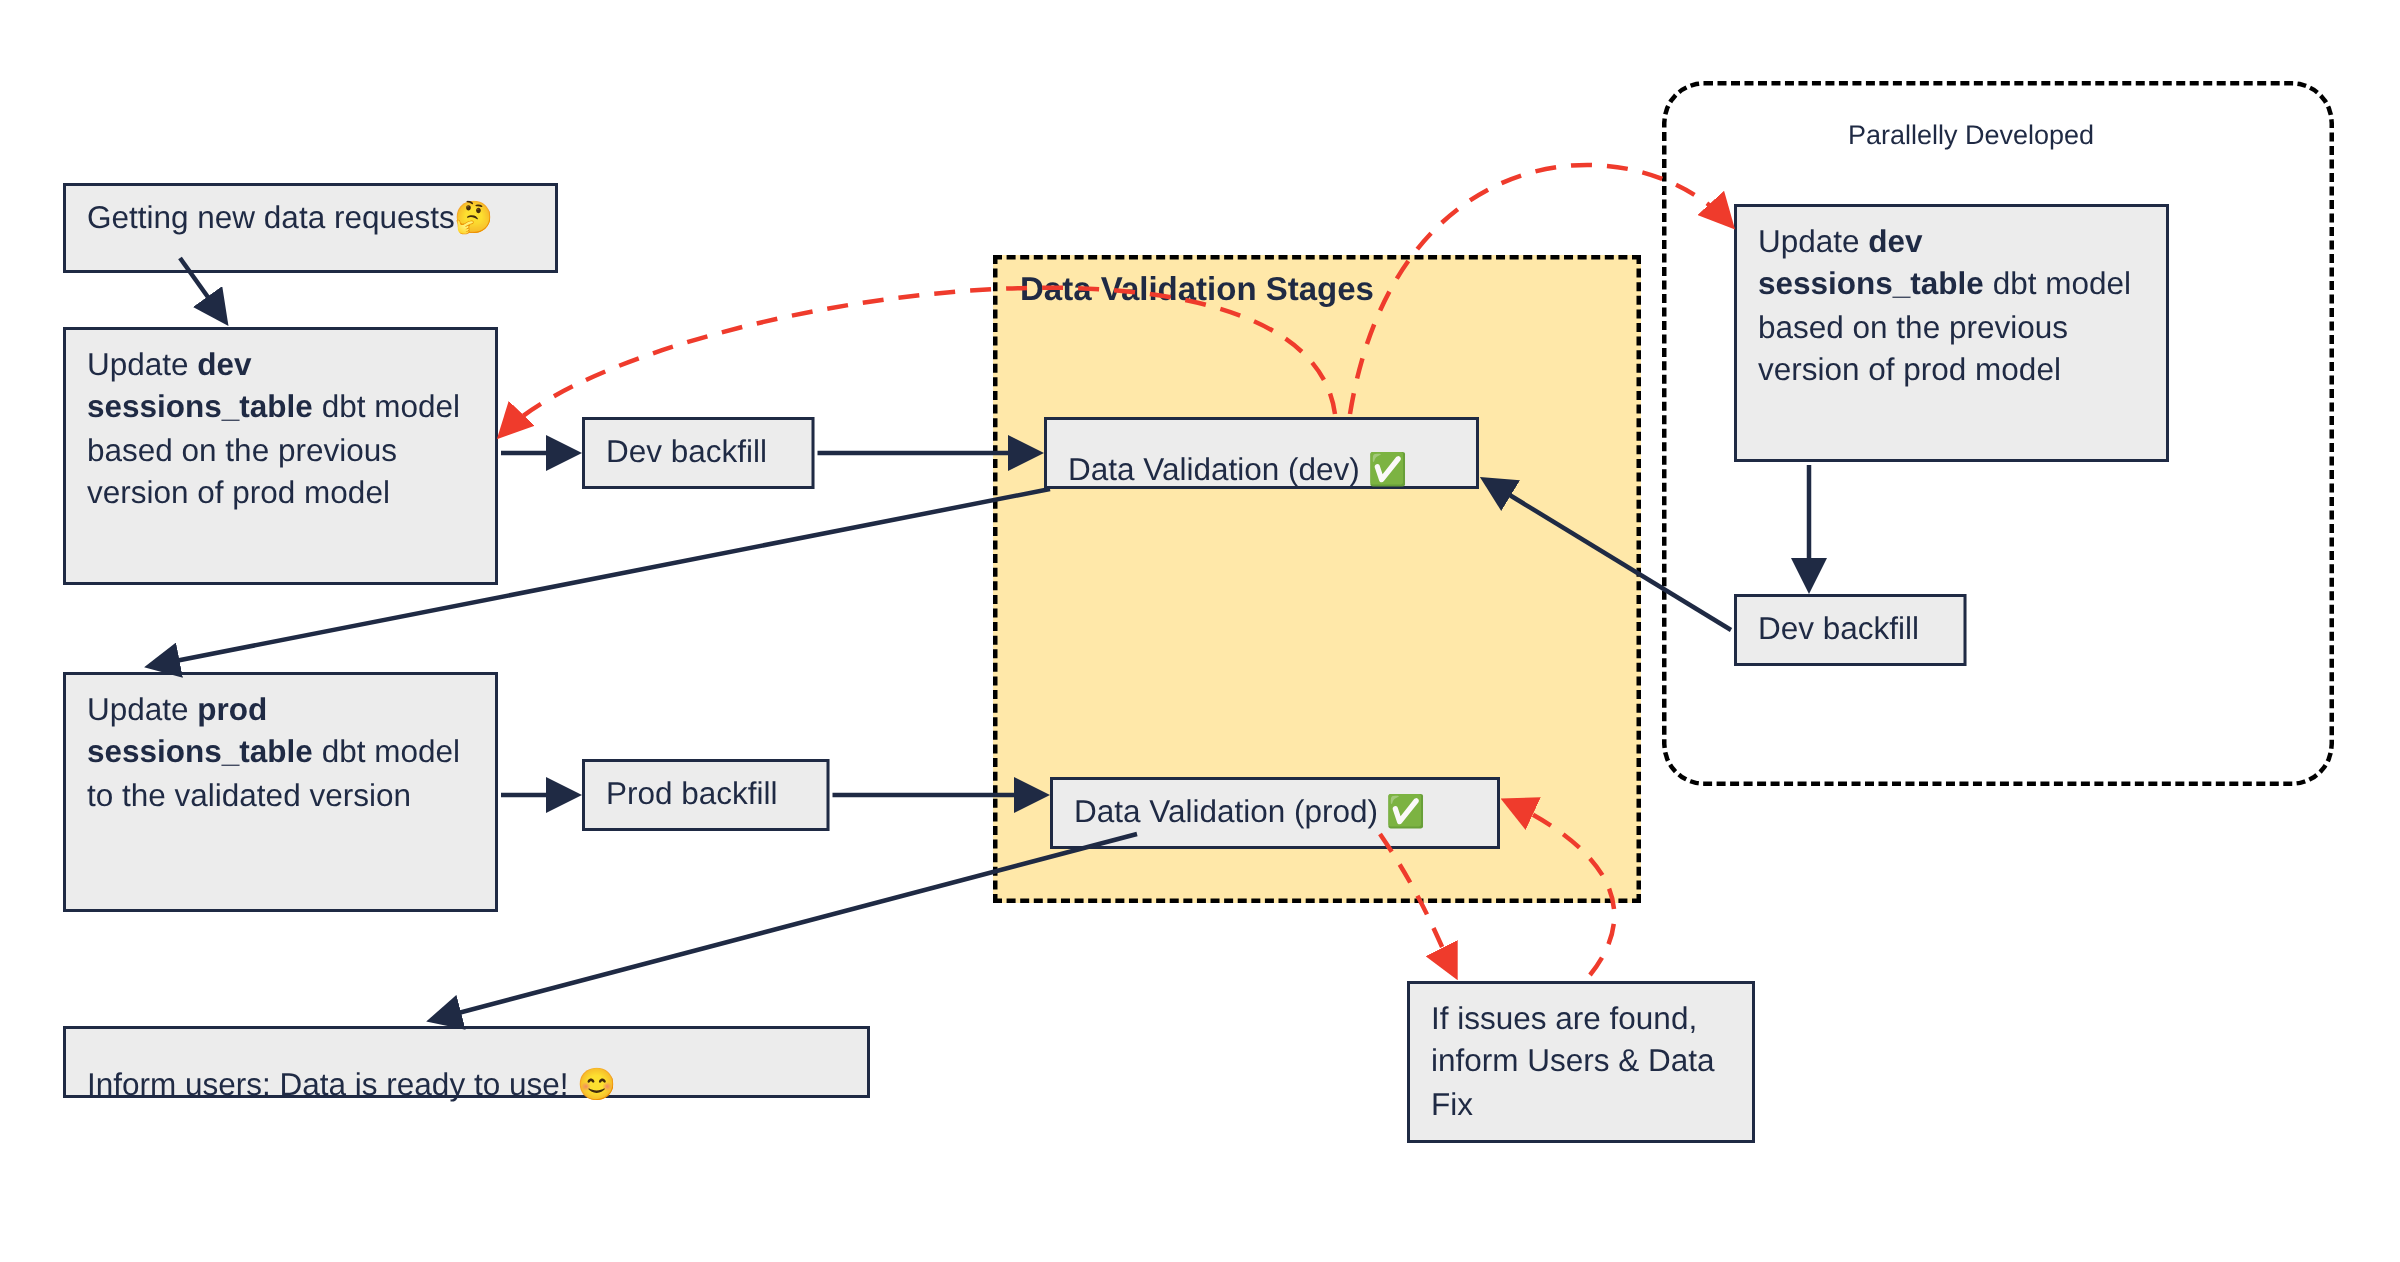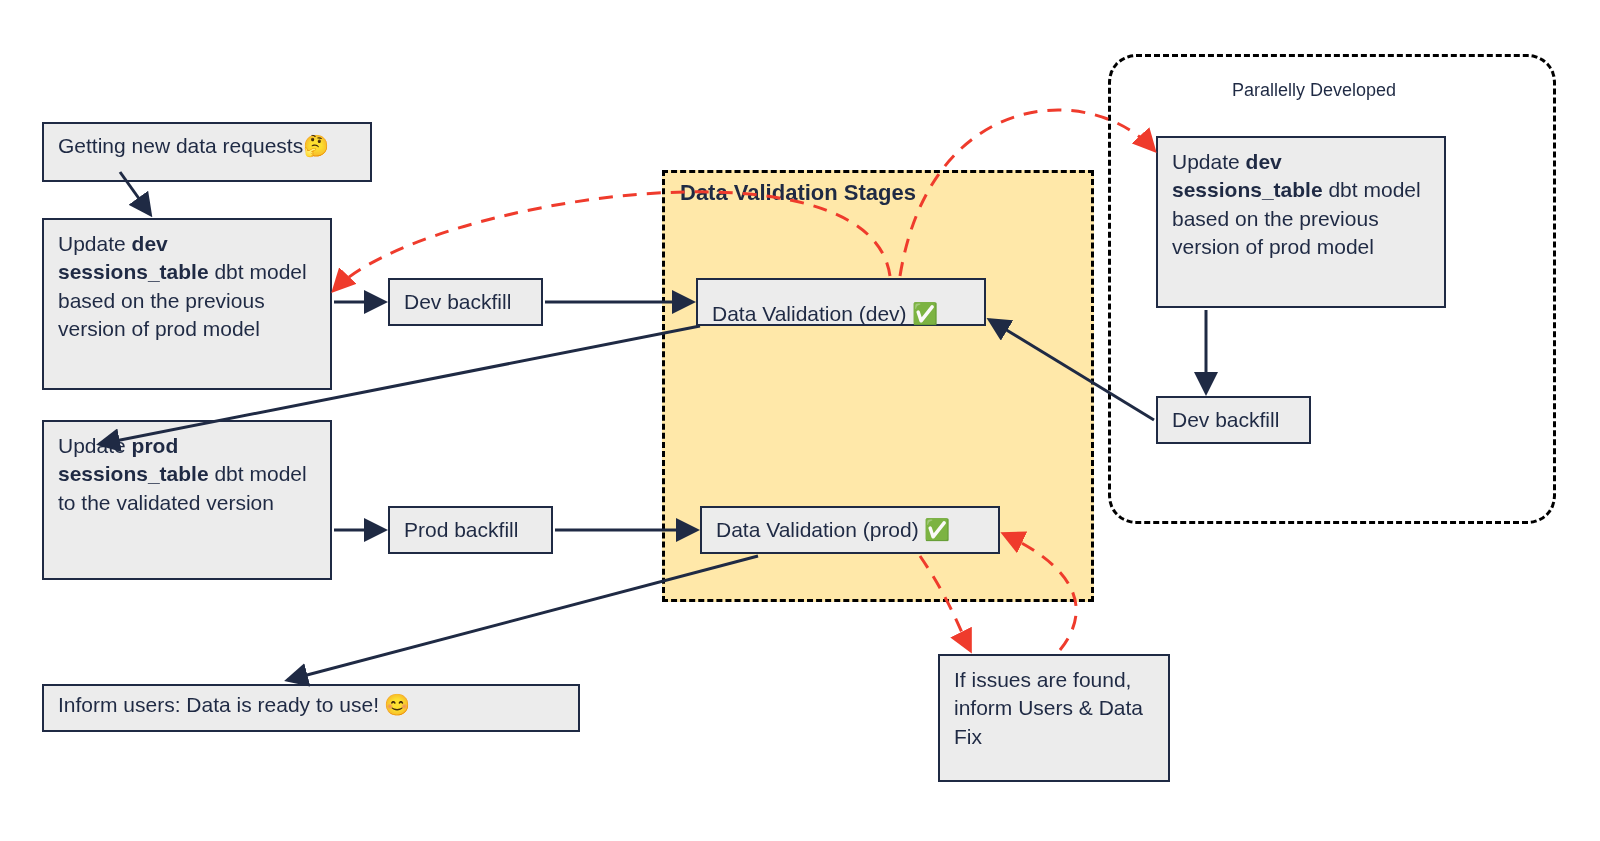--- a/index.html
+++ b/index.html
@@ -71,31 +71,31 @@
   <div class="box" style="left:42px; top:122px; width:330px; height:60px; padding-top:8px;">Getting new data requests🤔</div>
 
   <div class="box" style="left:42px; top:218px; width:290px; height:172px;">
     <span>Update </span><b>dev sessions_table</b><span> dbt model based on the previous version of prod model</span>
   </div>
 
   <div class="box" style="left:388px; top:278px; width:155px; height:48px; padding-top:8px;">Dev backfill</div>
 
   <div class="box" style="left:696px; top:278px; width:290px; height:48px; padding-top:20px;">Data Validation (dev) ✅</div>
 
-  <div class="box" style="left:42px; top:420px; width:290px; height:160px;">
+  <div class="box" style="left:42px; top:448px; width:290px; height:160px;">
     <span>Update </span><b>prod sessions_table</b><span> dbt model to the validated version</span>
   </div>
 
   <div class="box" style="left:388px; top:506px; width:165px; height:48px; padding-top:8px;">Prod backfill</div>
 
-  <div class="box" style="left:700px; top:506px; width:300px; height:48px; padding-top:8px;">Data Validation (prod) ✅</div>
+  <div class="box" style="left:700px; top:518px; width:300px; height:48px; padding-top:8px;">Data Validation (prod) ✅</div>
 
-  <div class="box" style="left:42px; top:684px; width:538px; height:48px; padding-top:5px;">Inform users: Data is ready to use! 😊</div>
+  <div class="box" style="left:42px; top:684px; width:538px; height:48px; padding-top:24px;">Inform users: Data is ready to use! 😊</div>
 
-  <div class="box" style="left:938px; top:654px; width:232px; height:128px;">If issues are found, inform Users &amp; Data Fix</div>
+  <div class="box" style="left:938px; top:654px; width:232px; height:108px;">If issues are found, inform Users &amp; Data Fix</div>
 
   <div class="box" style="left:1156px; top:136px; width:290px; height:172px;">
     <span>Update </span><b>dev sessions_table</b><span> dbt model based on the previous version of prod model</span>
   </div>
 
   <div class="box" style="left:1156px; top:396px; width:155px; height:48px; padding-top:8px;">Dev backfill</div>
 
   <svg class="overlay" viewBox="0 0 1600 841">
     <defs>
       <marker id="arrow-dark" viewBox="0 0 12 12" refX="10" refY="6" markerWidth="8" markerHeight="8" orient="auto-start-reverse">

